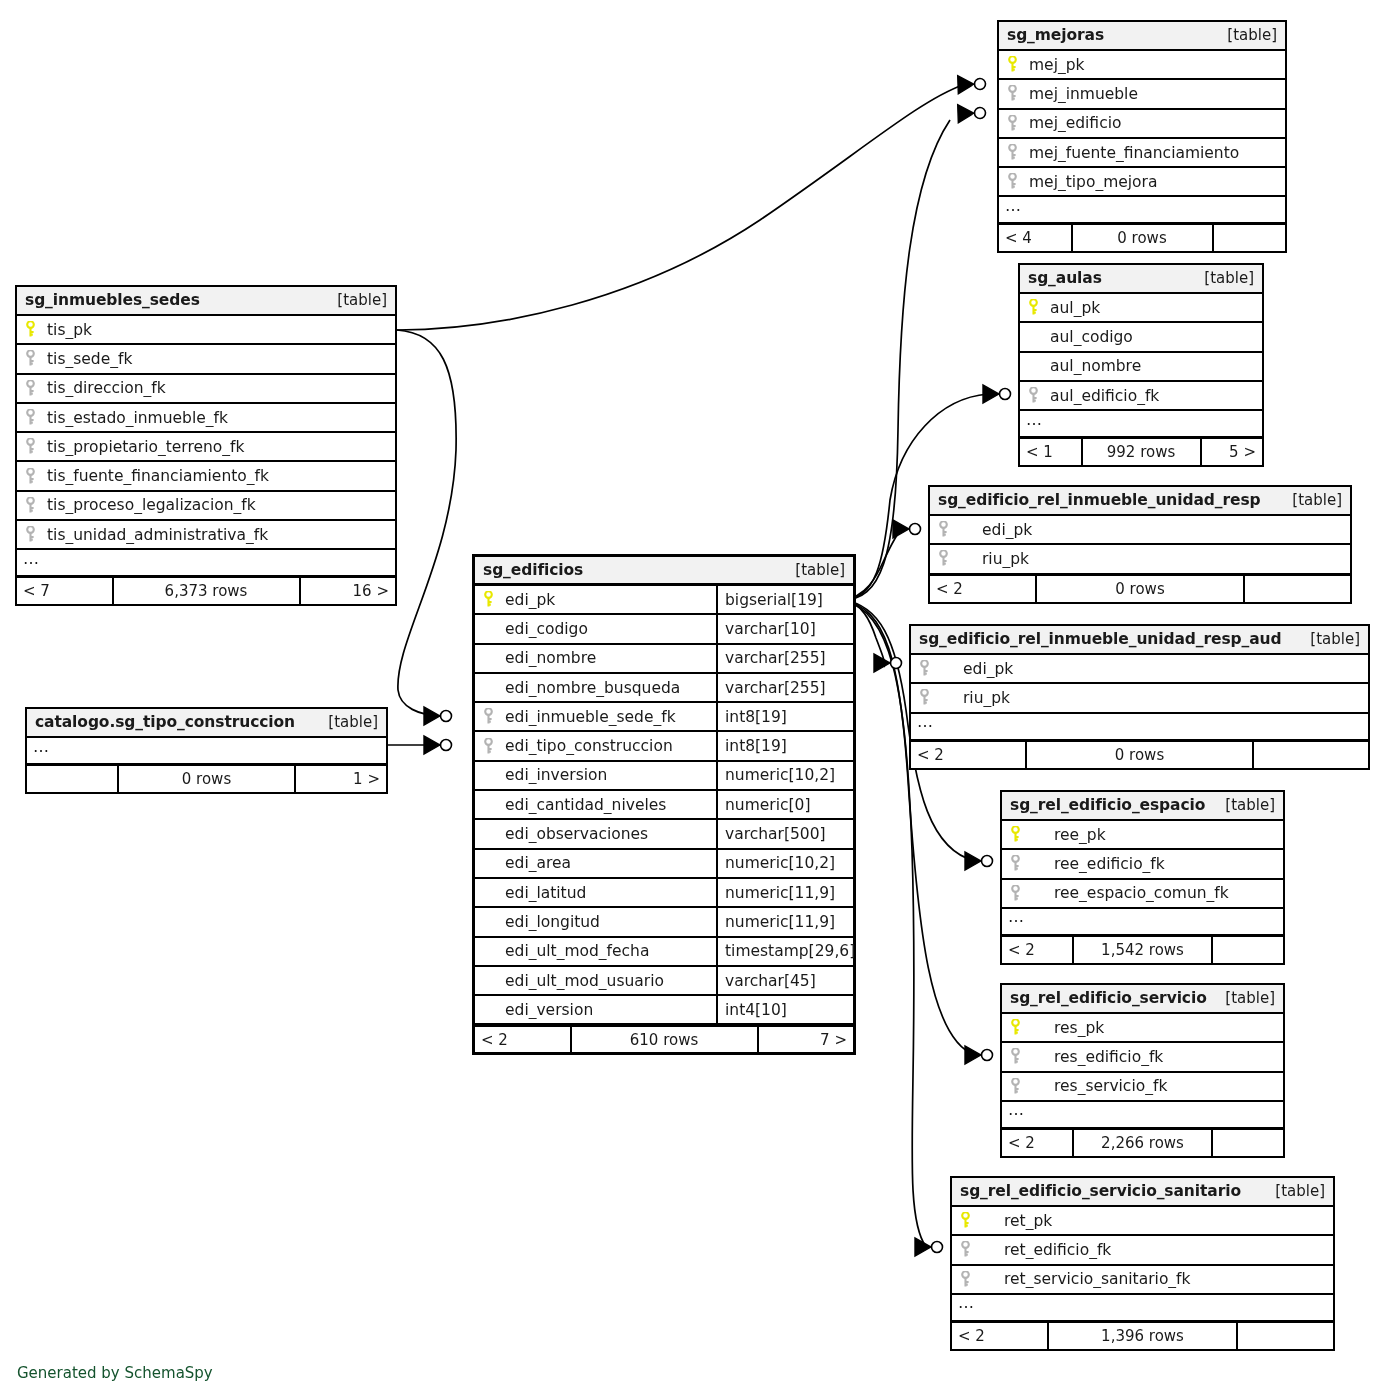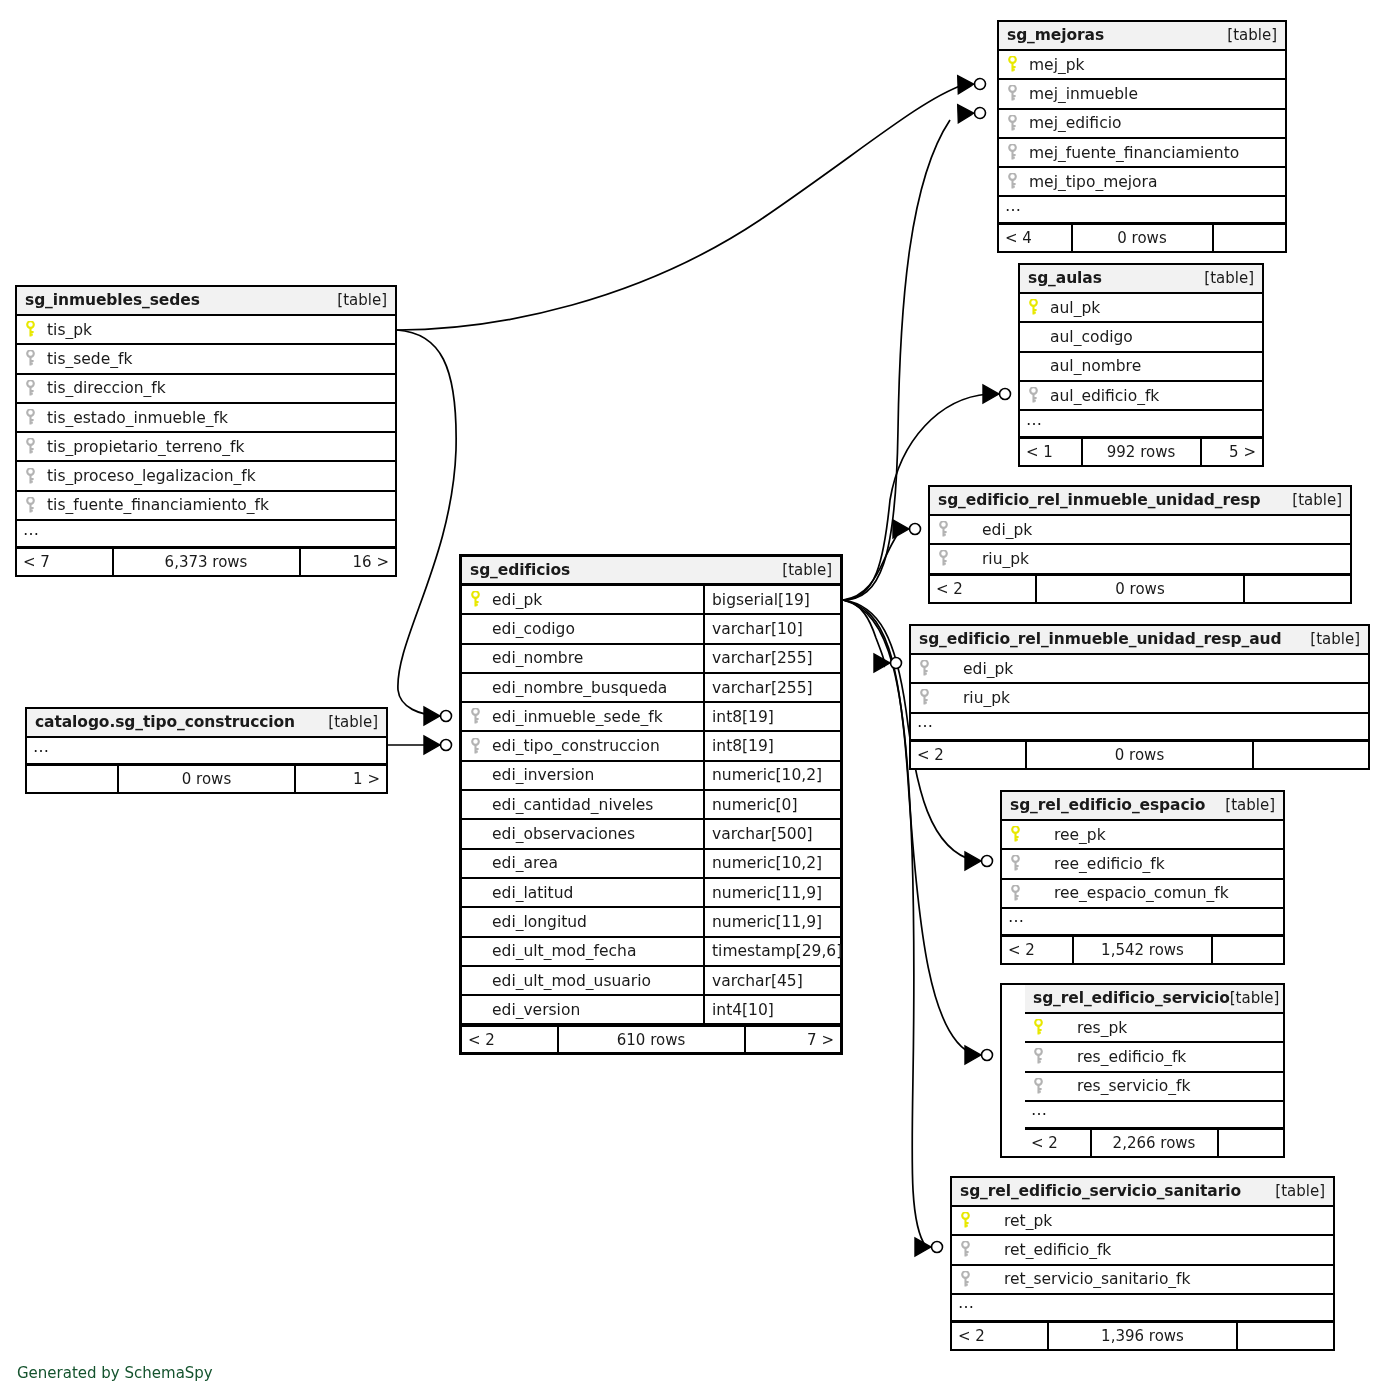--- a/index.html
+++ b/index.html
@@ -335,32 +335,43 @@
         </div>
       </div>
       <div class="col-row">
         <div class="col-name">
           <span class="key-slot">
             <svg width="11" height="17" viewBox="0 0 11 17">
               <circle cx="5.5" cy="3.6" r="3.3" fill="none" stroke="#b3b3b3" stroke-width="2.1"></circle>
               <path d="M5.5 6.6 L5.5 15.5 M5.5 11 L8.6 11 M5.5 13.6 L7.8 13.6" stroke="#b3b3b3" stroke-width="2.1" fill="none" stroke-linecap="butt"></path>
             </svg>
           </span>
+          <span class="col-label">tis_fuente_financiamiento_fk</span>
+        </div>
+      </div>
+      <div class="col-row">
+        <div class="col-name">
+          <span class="key-slot">
+            <svg width="11" height="17" viewBox="0 0 11 17">
+              <circle cx="5.5" cy="3.6" r="3.3" fill="none" stroke="#b3b3b3" stroke-width="2.1"></circle>
+              <path d="M5.5 6.6 L5.5 15.5 M5.5 11 L8.6 11 M5.5 13.6 L7.8 13.6" stroke="#b3b3b3" stroke-width="2.1" fill="none" stroke-linecap="butt"></path>
+            </svg>
+          </span>
           <span class="col-label">tis_proceso_legalizacion_fk</span>
         </div>
       </div>
       <div class="col-row">
         <div class="col-name">
           <span class="key-slot">
             <svg width="11" height="17" viewBox="0 0 11 17">
               <circle cx="5.5" cy="3.6" r="3.3" fill="none" stroke="#b3b3b3" stroke-width="2.1"></circle>
               <path d="M5.5 6.6 L5.5 15.5 M5.5 11 L8.6 11 M5.5 13.6 L7.8 13.6" stroke="#b3b3b3" stroke-width="2.1" fill="none" stroke-linecap="butt"></path>
             </svg>
           </span>
-          <span class="col-label">tis_fuente_financiamiento_fk</span>
+          <span class="col-label">tis_unidad_administrativa_fk</span>
         </div>
       </div>
       <div class="ellipsis-row">
         <span>…</span>
       </div>
       <div class="tbl-footer">
         <div class="foot-cell foot-left">&lt; 7</div>
         <div class="foot-cell foot-center">6,373 rows</div>
         <div class="foot-cell foot-right">16 &gt;</div>
       </div>
@@ -522,21 +533,21 @@
       </div>
       <div class="ellipsis-row">
         <span>…</span>
       </div>
       <div class="tbl-footer">
         <div class="foot-cell foot-left">&lt; 2</div>
         <div class="foot-cell foot-center">1,542 rows</div>
         <div class="foot-cell foot-right"></div>
       </div>
     </div>
-    <div class="table-box no-types" style="left: 1000px; top: 983px; width: 285px; padding-left: 23px;">
+    <div class="table-box no-types" style="left: 1000px; top: 983px; width: 285px;">
       <div class="tbl-header">
         <span class="tbl-name">sg_rel_edificio_servicio</span>
         <span class="tbl-tag">[table]</span>
       </div>
       <div class="col-row indent">
         <div class="col-name">
           <span class="key-slot">
             <svg width="11" height="17" viewBox="0 0 11 17">
               <circle cx="5.5" cy="3.6" r="3.3" fill="none" stroke="#e8e800" stroke-width="2.1"></circle>
               <path d="M5.5 6.6 L5.5 15.5 M5.5 11 L8.6 11 M5.5 13.6 L7.8 13.6" stroke="#e8e800" stroke-width="2.1" fill="none" stroke-linecap="butt"></path>
@@ -630,21 +641,21 @@
       </div>
       <div class="ellipsis-row">
         <span>…</span>
       </div>
       <div class="tbl-footer">
         <div class="foot-cell foot-left"></div>
         <div class="foot-cell foot-center">0 rows</div>
         <div class="foot-cell foot-right">1 &gt;</div>
       </div>
     </div>
-    <div class="table-box focal" style="left: 459px; top: 554px; width: 384px;">
+    <div class="table-box focal" style="left: 472px; top: 554px; width: 384px;">
       <div class="tbl-header">
         <span class="tbl-name">sg_edificios</span>
         <span class="tbl-tag">[table]</span>
       </div>
       <div class="col-row">
         <div class="col-name">
           <span class="key-slot">
             <svg width="11" height="17" viewBox="0 0 11 17">
               <circle cx="5.5" cy="3.6" r="3.3" fill="none" stroke="#e8e800" stroke-width="2.1"></circle>
               <path d="M5.5 6.6 L5.5 15.5 M5.5 11 L8.6 11 M5.5 13.6 L7.8 13.6" stroke="#e8e800" stroke-width="2.1" fill="none" stroke-linecap="butt"></path>

